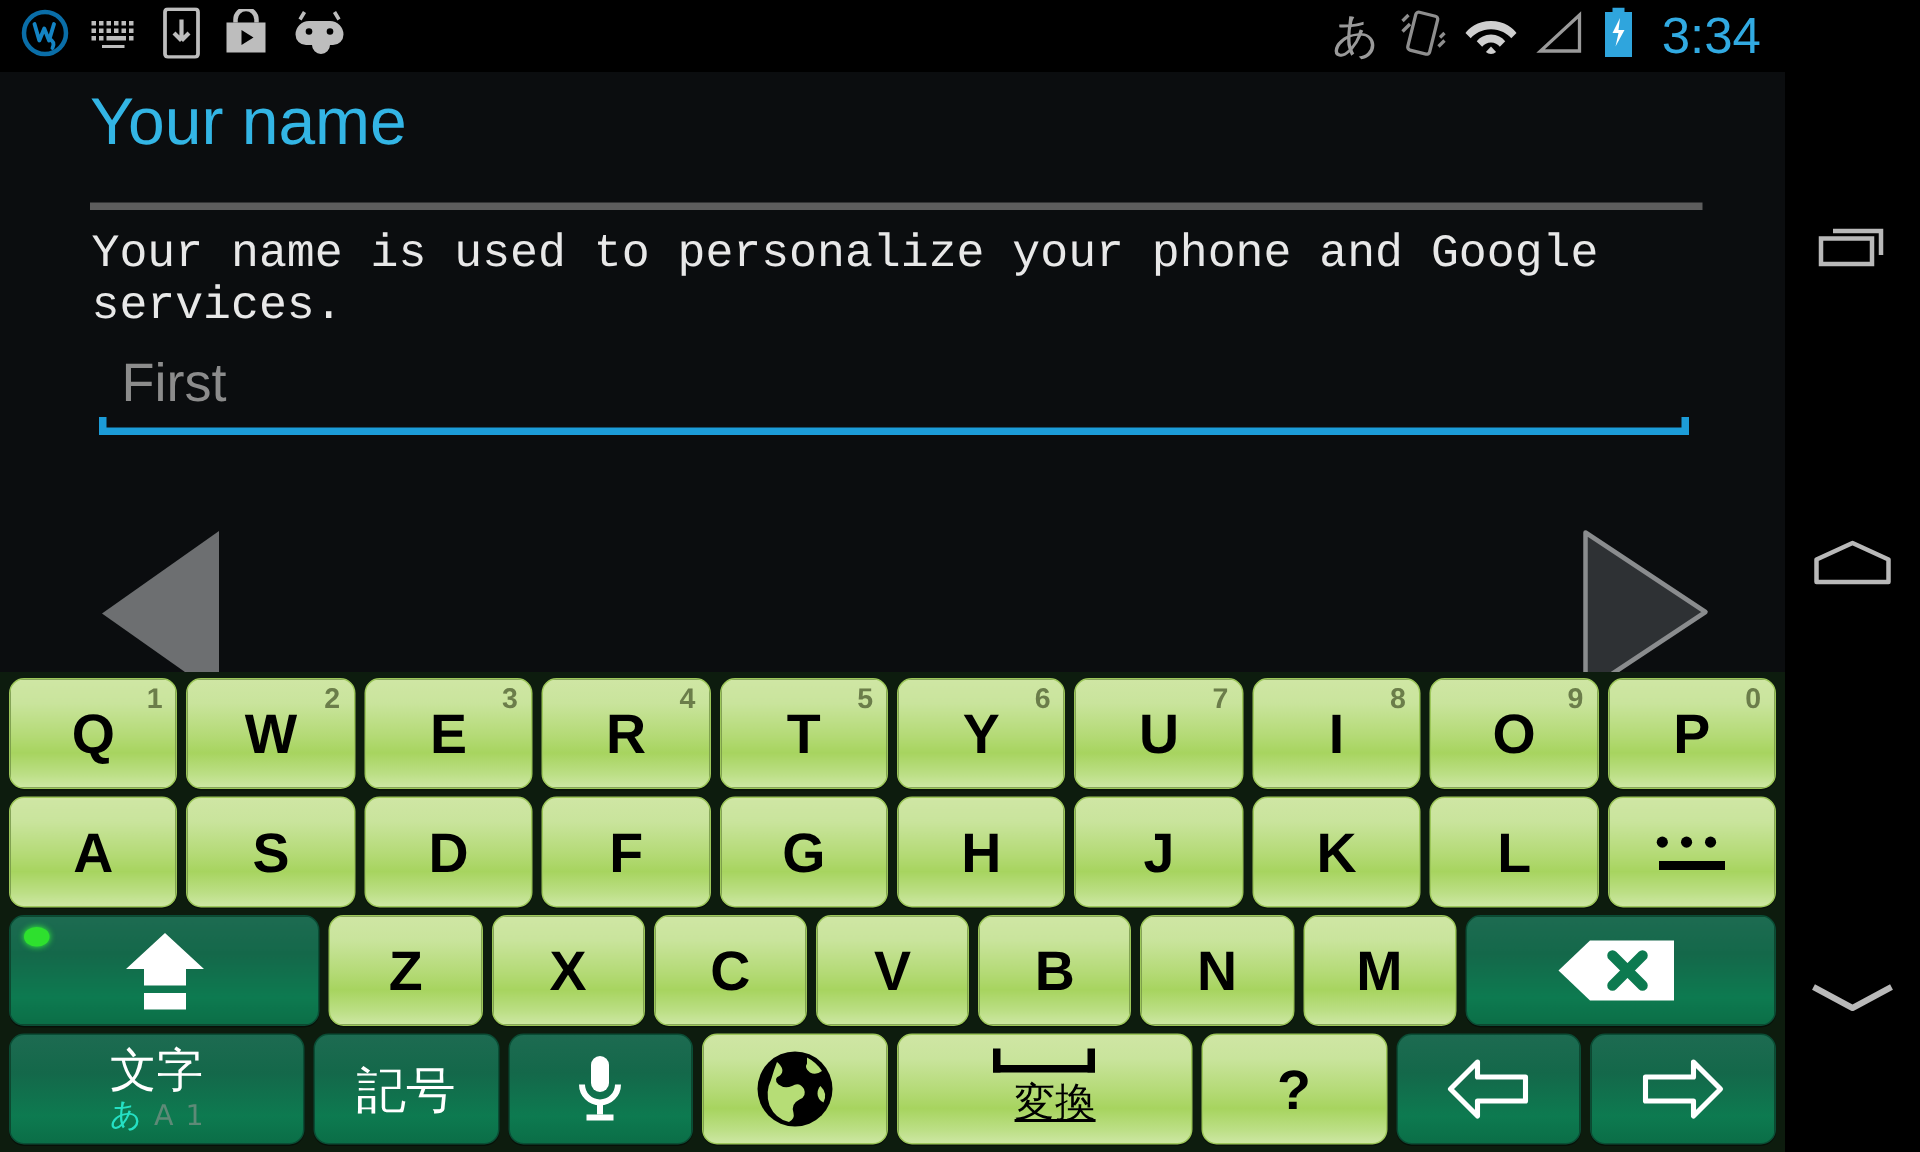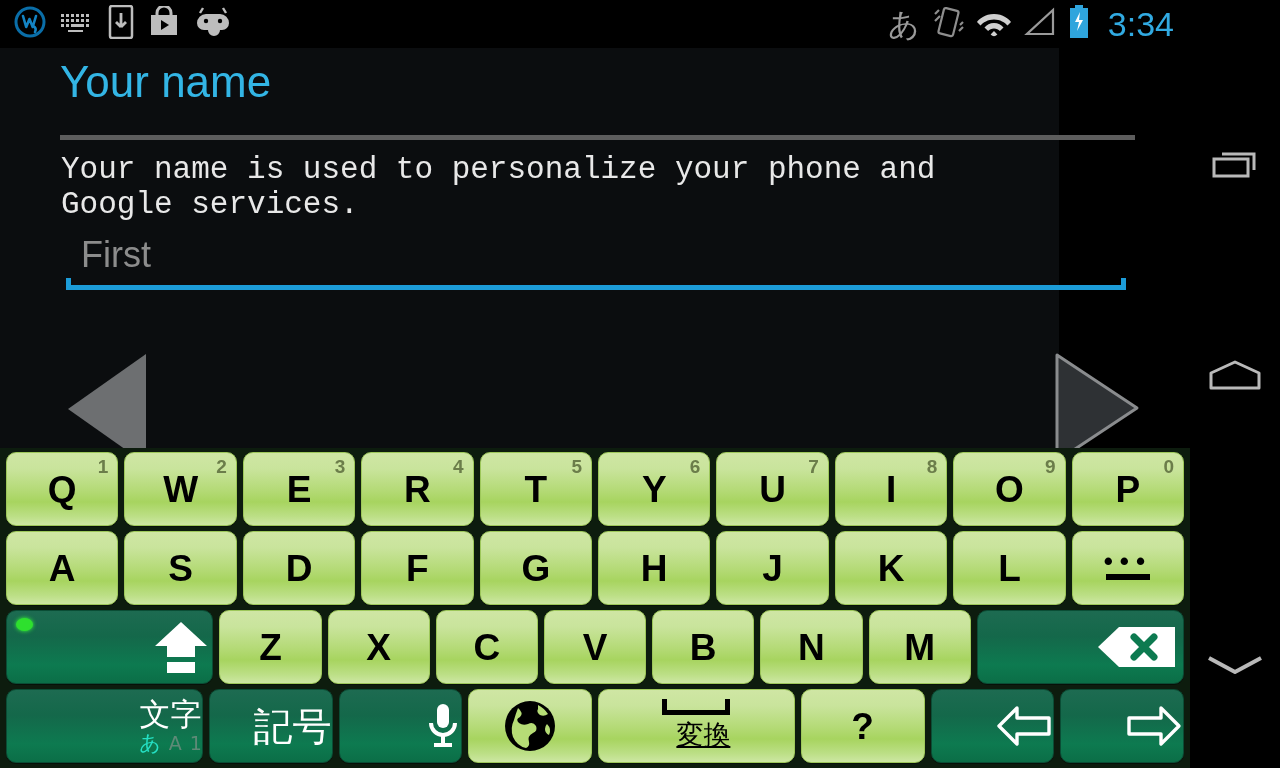--- a/index.html
+++ b/index.html
@@ -33,21 +33,21 @@
     margin-left: 7px; line-height: 1; text-align: right;
   }
   .ime-a {
     color: #9a9a9a; font-size: 31px; line-height: 1;
     font-family: "DejaVu Sans", sans-serif;
   }
 
   
   #content {
     position: absolute; left: 0; top: 48px;
-    width: 1059px; height: 400px;
+    width: 1190px; height: 400px;
     background: #0b0d0f;
   }
   #page-title {
     position: absolute; left: 60px; top: 9px;
     color: #33b5e5; font-size: 44px;
     font-family: "Liberation Sans", sans-serif;
     letter-spacing: 0px;
   }
   #title-rule {
     position: absolute; left: 60px; top: 87px;
@@ -113,28 +113,27 @@
        #cfe6a4 0%, #c9e49c 22%, #b4da76 52%, #a7d45f 68%, #bcdf86 88%, #cde7a3 100%);
     color: #000;
     border: 1px solid #9dc75a;
     box-shadow: 0 1px 0 rgba(0,0,0,.35);
   }
   .key.dark {
     background: linear-gradient(to bottom, #1d6b51 0%, #14684a 35%, #0d7a50 75%, #0b6e47 100%);
     color: #fff;
     border: 1px solid #0a4d35;
     box-shadow: 0 1px 0 rgba(0,0,0,.4);
-    justify-content: flex-end;
   }
   .key-label {
     font-size: 37px; font-weight: bold;
     font-family: "Liberation Sans", sans-serif;
     line-height: 1;
   }
-  .key-label.jp { font-family: "DejaVu Sans", sans-serif; font-size: 39px; font-weight: normal; }
+  .key-label.jp { font-family: "DejaVu Sans", sans-serif; font-size: 33px; font-weight: normal; }
   .key-sup {
     position: absolute; top: 3px; right: 9px;
     font-size: 19px; color: #6b7d4a; font-weight: bold;
     font-family: "Liberation Sans", sans-serif;
   }
   .key.wide2 { flex: 2.05 1 0; }
   .key.wide15 { flex: 1.6 1 0; }
 
   
   .led {

